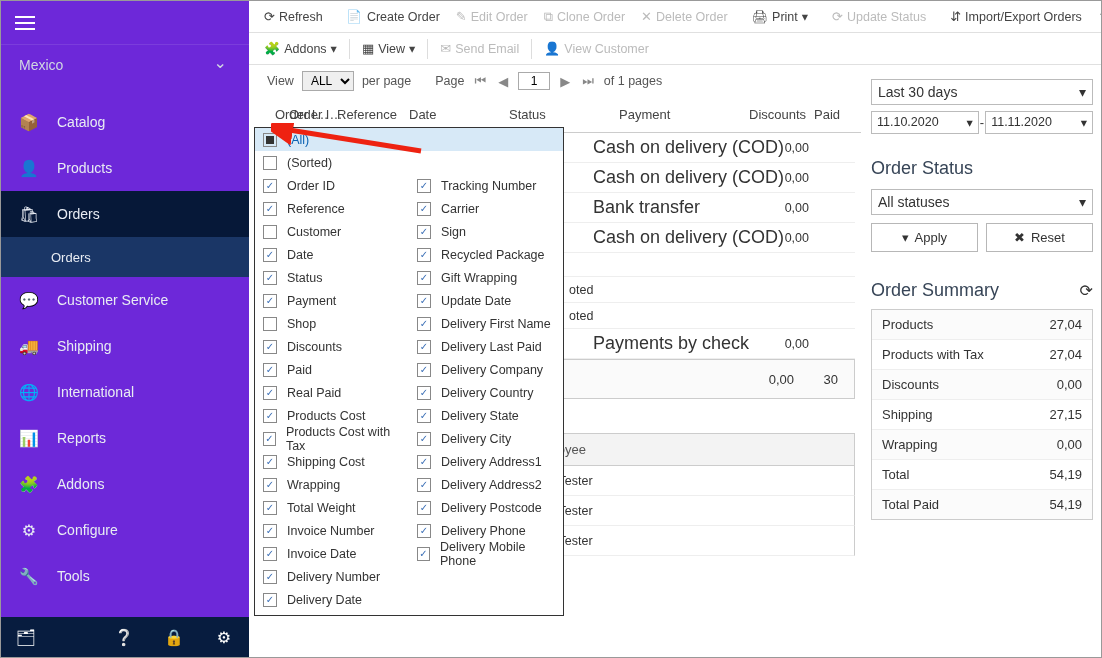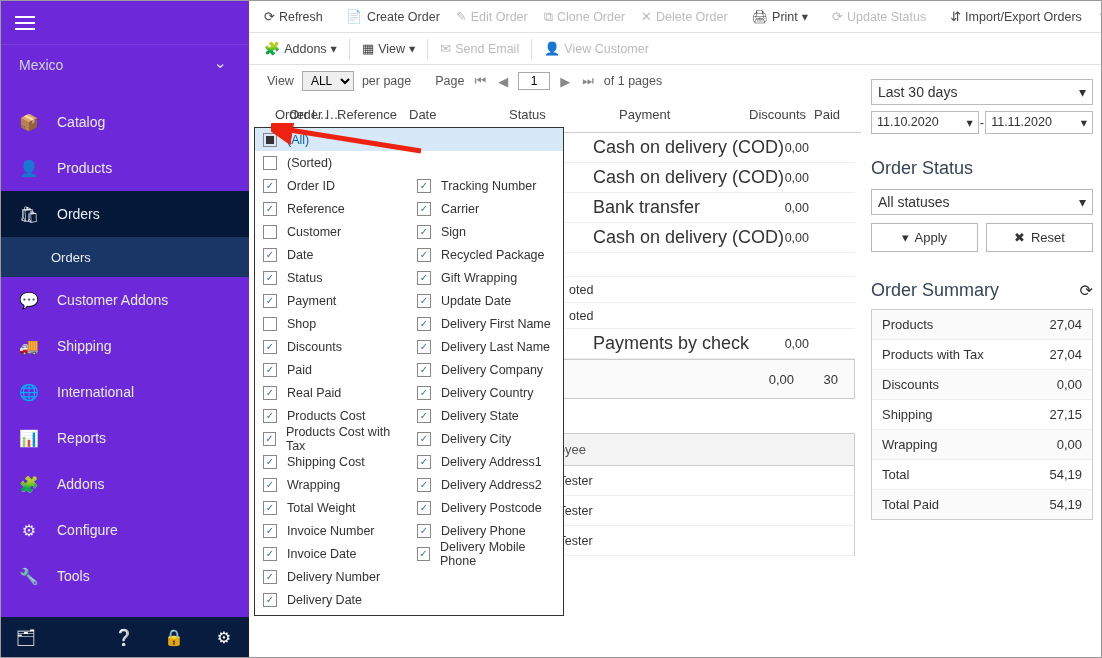--- a/index.html
+++ b/index.html
@@ -115,21 +115,21 @@
         <span class="nav-icon">👤</span>
         <span>Products</span>
       </div>
     <div class="nav-item active">
         <span class="nav-icon">🛍</span>
         <span>Orders</span>
       </div>
     <div class="nav-sub active">Orders</div>
     <div class="nav-item">
         <span class="nav-icon">💬</span>
-        <span>Customer Addons</span>
+        <span>Customer Service</span>
       </div>
     <div class="nav-item">
         <span class="nav-icon">🚚</span>
         <span>Shipping</span>
       </div>
     <div class="nav-item">
         <span class="nav-icon">🌐</span>
         <span>International</span>
       </div>
     <div class="nav-item">
@@ -417,21 +417,21 @@
             <div class="prow">
               <span class="pcheck">✓</span>
               <span>Update Date</span>
             </div>
             <div class="prow">
               <span class="pcheck">✓</span>
               <span>Delivery First Name</span>
             </div>
             <div class="prow">
               <span class="pcheck">✓</span>
-              <span>Delivery Last Name</span>
+              <span>Delivery Last Paid</span>
             </div>
             <div class="prow">
               <span class="pcheck">✓</span>
               <span>Delivery Company</span>
             </div>
             <div class="prow">
               <span class="pcheck">✓</span>
               <span>Delivery Country</span>
             </div>
             <div class="prow">

